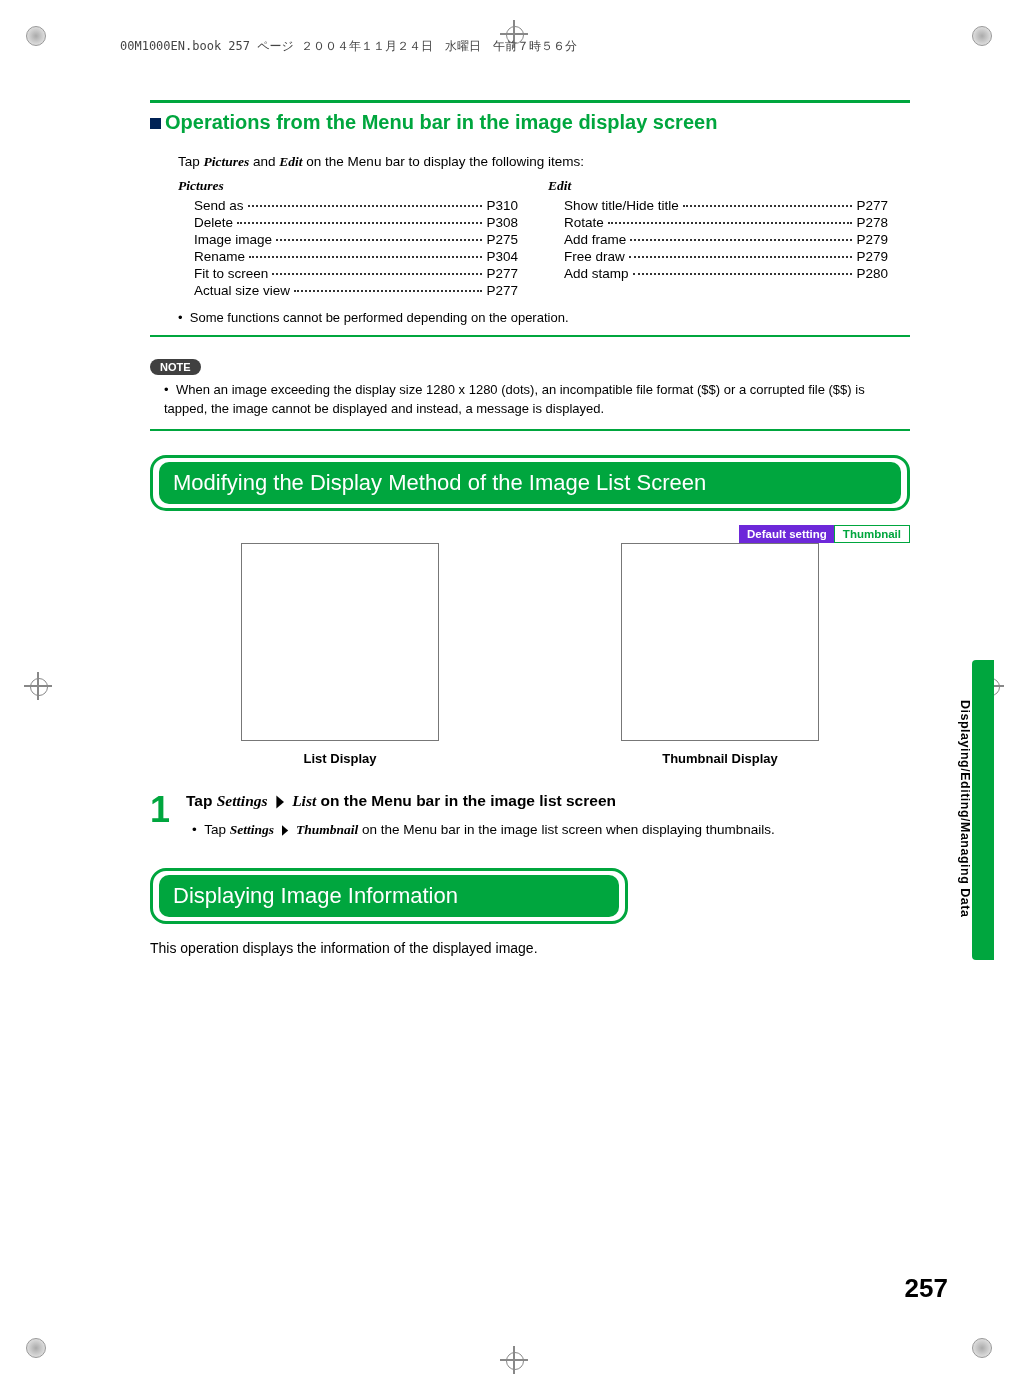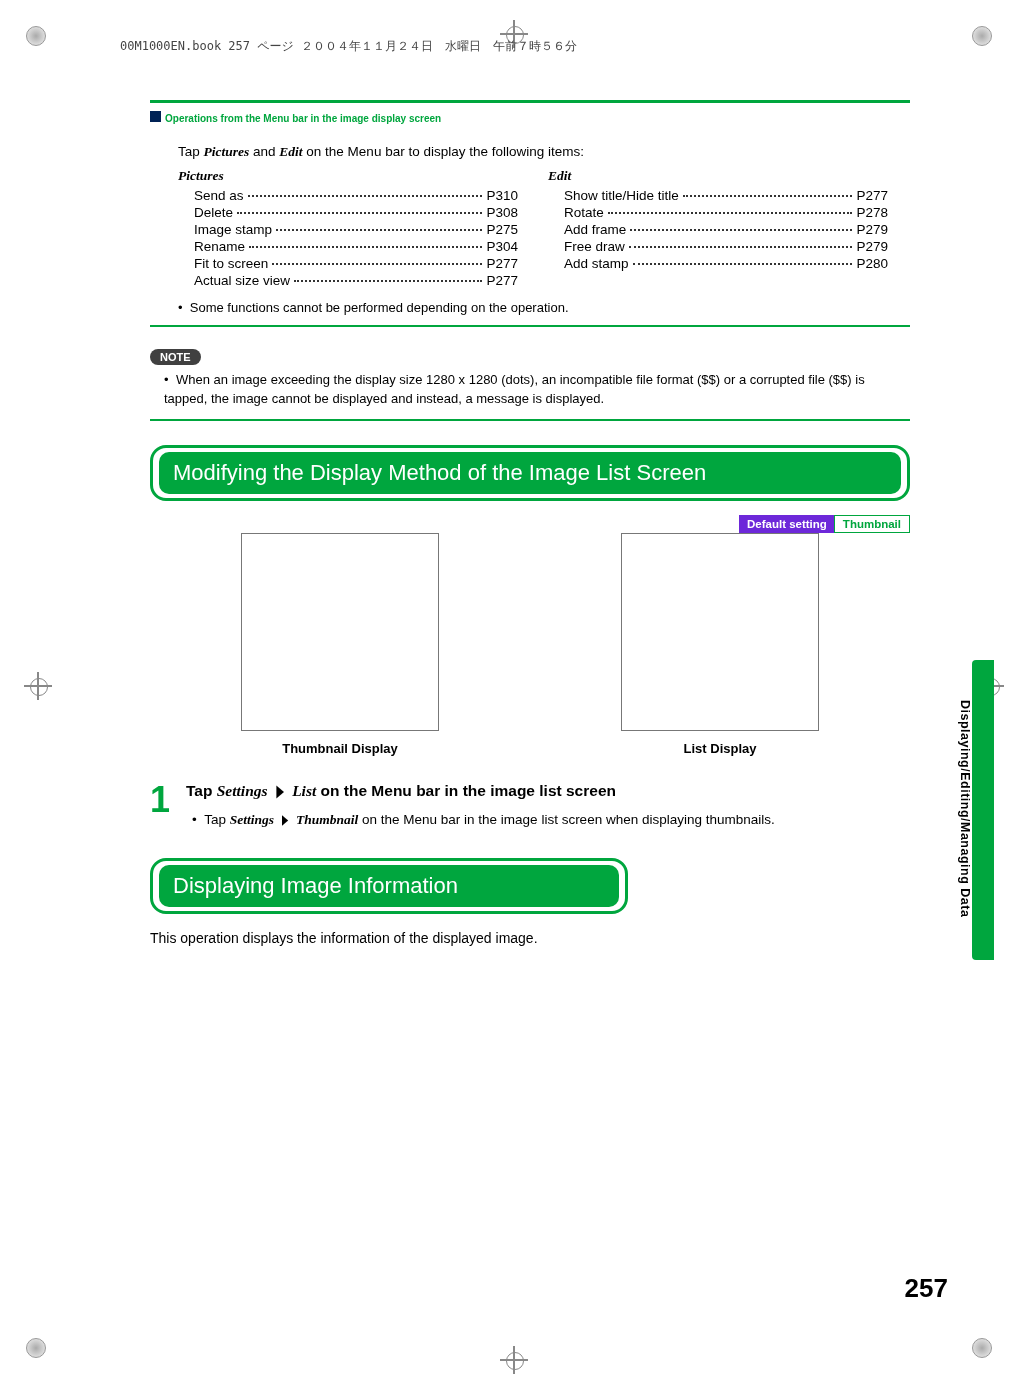--- a/index.html
+++ b/index.html
@@ -47,21 +47,21 @@
     margin: 0 0 8px 0;
   }
   .green-rule-thin {
     border: none;
     border-top: 2px solid #00a63e;
     margin: 10px 0 10px 0;
   }
   .section-label {
     color: #00a63e;
     font-weight: bold;
-    font-size: 10px;
+    font-size: 20px;
   }
   .section-label .square {
     display: inline-block;
     width: 11px;
     height: 11px;
     background: #002255;
     margin-right: 4px;
     vertical-align: baseline;
   }
   .sub-text {
@@ -276,21 +276,21 @@
           <span class="label">Send as</span>
           <span class="dots"></span>
           <span class="page">P310</span>
         </div>
       <div class="leader-row">
           <span class="label">Delete</span>
           <span class="dots"></span>
           <span class="page">P308</span>
         </div>
       <div class="leader-row">
-          <span class="label">Image stamp</span>
+          <span class="label">Image image</span>
           <span class="dots"></span>
           <span class="page">P275</span>
         </div>
       <div class="leader-row">
           <span class="label">Rename</span>
           <span class="dots"></span>
           <span class="page">P304</span>
         </div>
       <div class="leader-row">
           <span class="label">Fit to screen</span>
@@ -346,25 +346,25 @@
     <div class="big-title-inner">Modifying the Display Method of the Image List Screen</div>
   </div>
 
   <div class="default-setting">
     <span class="ds-label">Default setting</span><span class="ds-value">Thumbnail</span>
   </div>
 
   <div class="display-samples">
     <div>
       <div class="sample-box"></div>
-      <div class="sample-caption">Thumbnail Display</div>
+      <div class="sample-caption">List Display</div>
     </div>
     <div>
       <div class="sample-box"></div>
-      <div class="sample-caption">List Display</div>
+      <div class="sample-caption">Thumbnail Display</div>
     </div>
   </div>
 
   <div class="step-row">
     <div class="step-num">1</div>
     <div class="step-body">
       <div class="step-title">
         <span>Tap </span><span class="italic">Settings</span> <span class="triangle">▶</span> <span class="italic">List</span><span> on the Menu bar in the image list screen</span>
       </div>
       <div class="step-sub">

